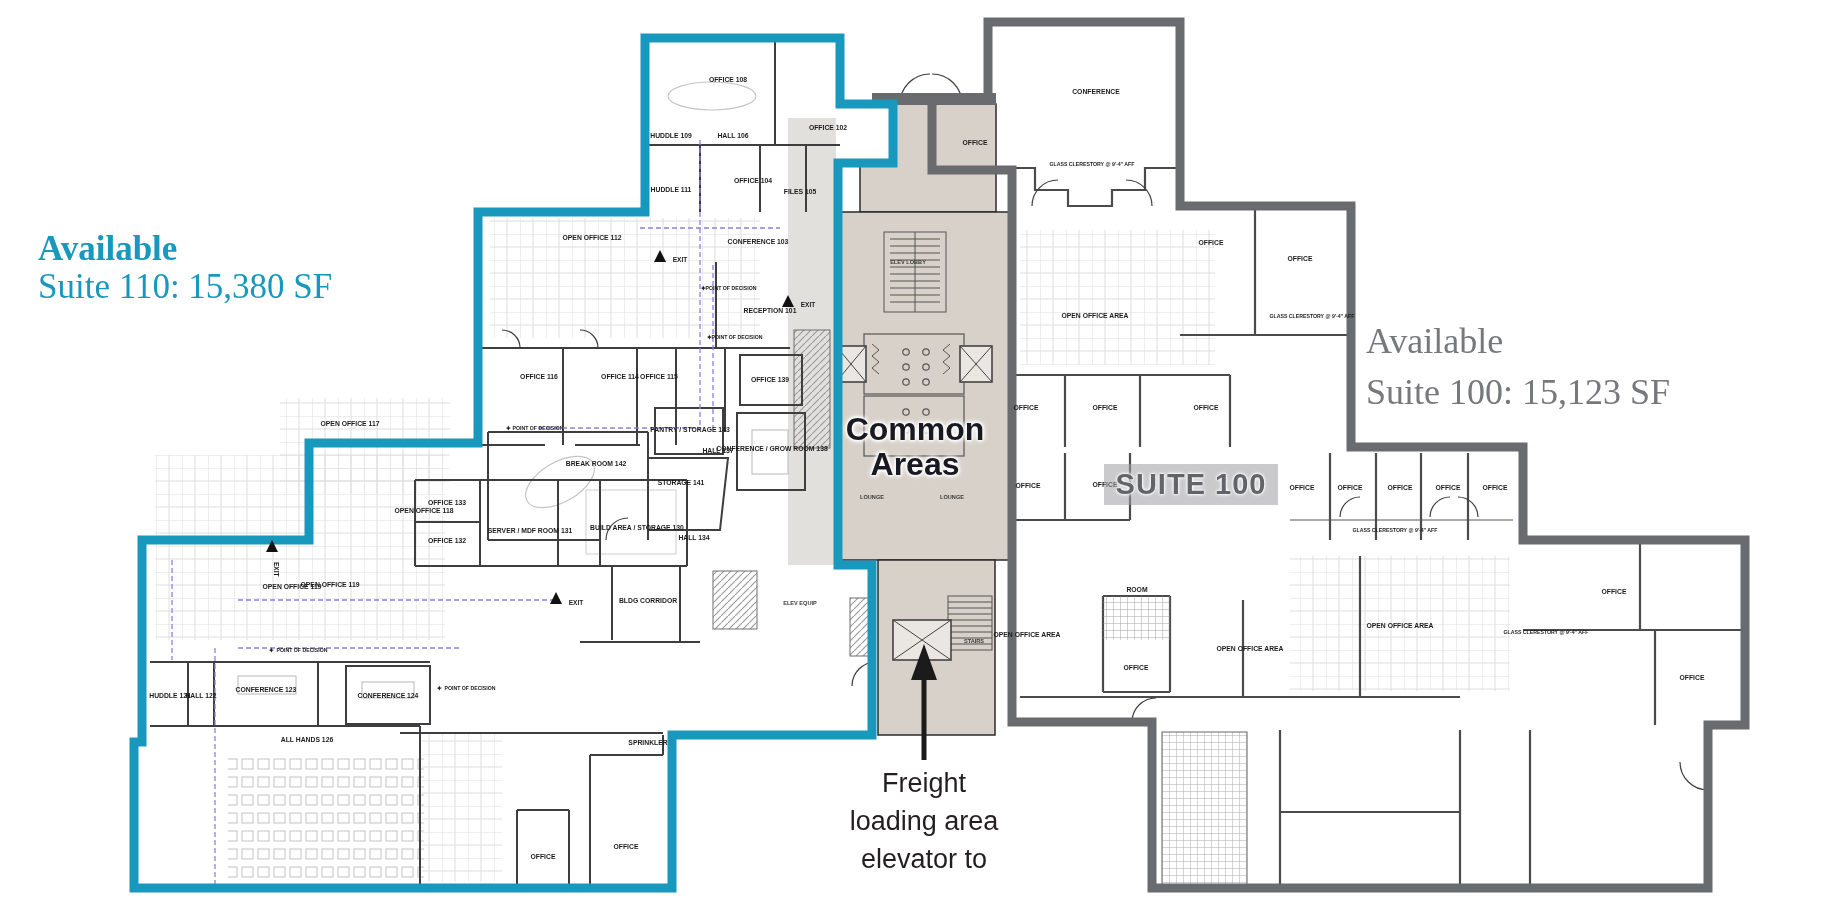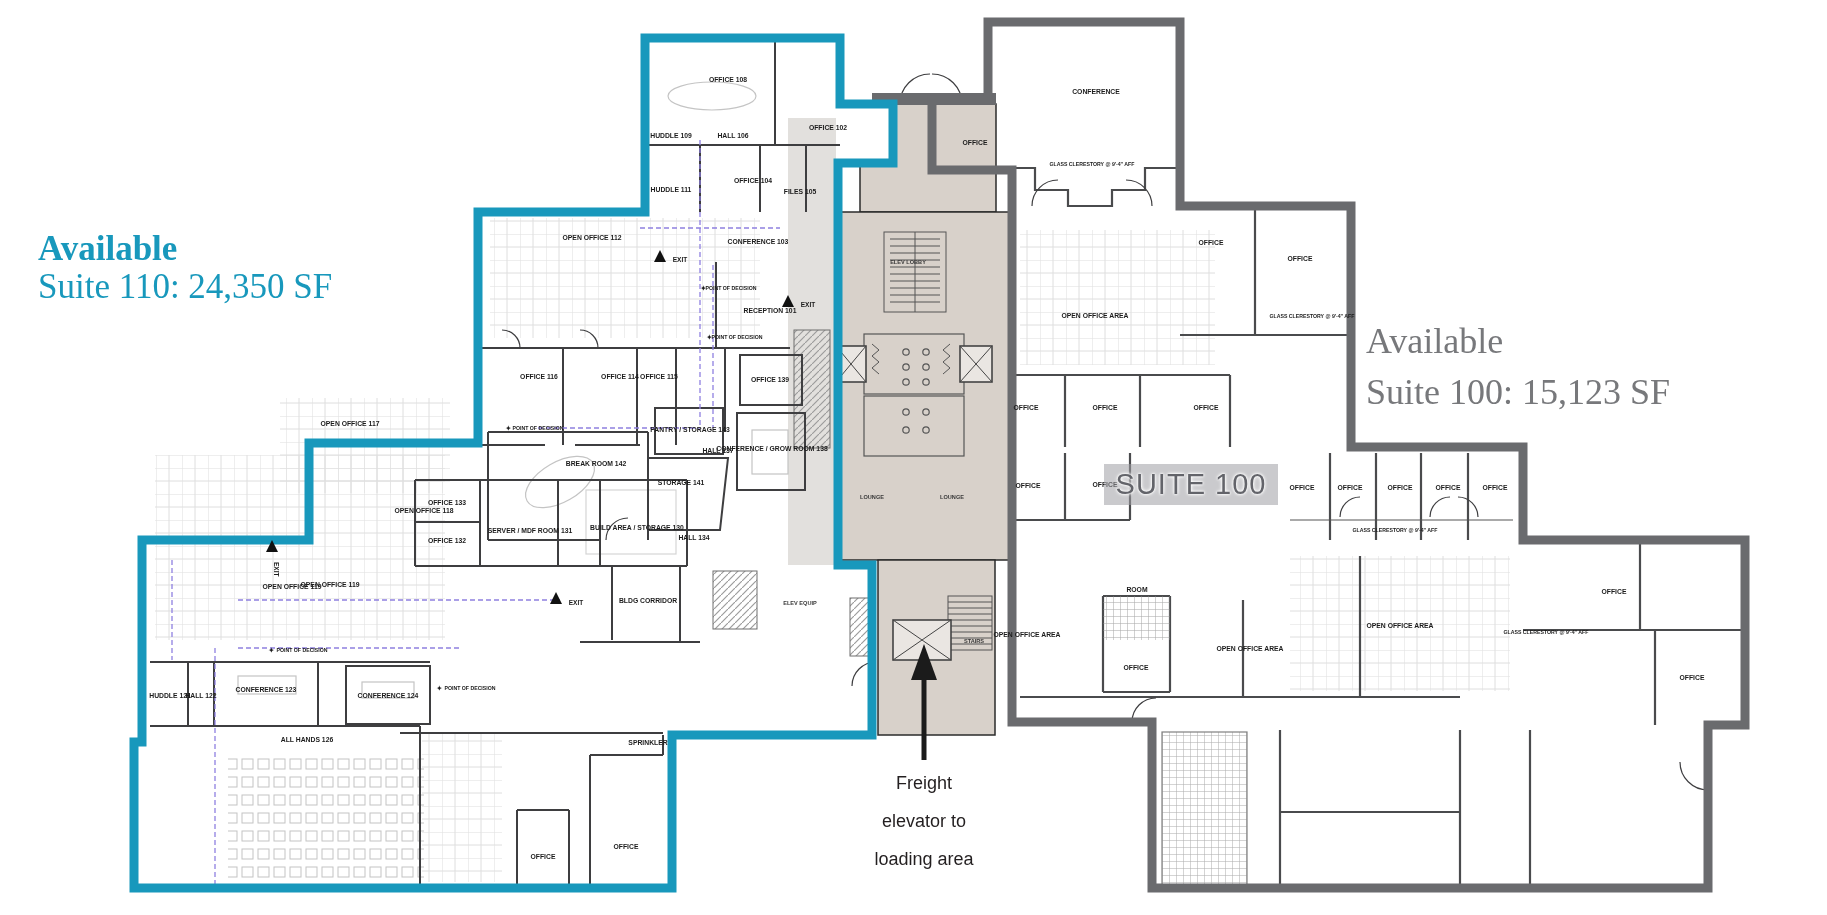--- a/index.html
+++ b/index.html
@@ -14,24 +14,24 @@
   .headline{position:absolute;line-height:1.08;font-family:Liberation Serif, serif;}
   .hl-teal .l1{font-size:35px;font-weight:bold;color:#1898BC;}
   .hl-teal .l2{font-size:35px;font-weight:normal;color:#1898BC;}
   .hl-gray .l1{font-size:36px;font-weight:normal;color:#77787B;}
   .hl-gray .l2{font-size:36px;font-weight:normal;color:#77787B;margin-top:12px;}
   .common-label{position:absolute;left:775px;top:412px;width:280px;text-align:center;
     font-size:32px;font-weight:bold;color:#191921;line-height:35px;
     text-shadow:0 0 3px #fff,0 0 3px #fff,0 0 4px #fff,0 0 5px #fff,0 0 6px #fff;}
   .suite100-badge{position:absolute;left:1104px;top:464px;width:174px;height:41px;
     background:rgba(158,158,164,0.55);display:flex;align-items:center;justify-content:center;
-    font-size:29px;font-weight:normal;color:#63646A;letter-spacing:1px;
+    font-size:29px;font-weight:bold;color:#63646A;letter-spacing:1px;
     text-shadow:0 0 2px #fff,0 0 3px #fff,0 0 4px #fff;}
   .freight-note{position:absolute;left:793px;top:764px;width:262px;text-align:center;
-    font-size:18px;color:#231F20;line-height:38px;}
+    font-size:27px;color:#231F20;line-height:38px;}
 </style>
 </head>
 <body>
 
 <div class="stage">
 
 <svg width="1827" height="915" viewBox="0 0 1827 915">
   <defs>
     <pattern id="cub" width="26" height="26" patternUnits="userSpaceOnUse">
       <path d="M0,0 H26 M0,0 V26 M13,0 V26 M0,13 H26" stroke="#DEDEDE" stroke-width="1" fill="none"></path>
@@ -279,30 +279,34 @@
   </g>
 
   <g>
     <line x1="924" y1="760" x2="924" y2="676" stroke="#1B1B1B" stroke-width="5"></line>
     <polygon points="924,644 911,680 937,680" fill="#1B1B1B"></polygon>
   </g>
 </svg>
 
 <div class="headline hl-teal" style="left:38px;top:230px;width:440px;">
   <div class="l1">Available</div>
-  <div class="l2">Suite 110: 24,350 SF</div>
+  <div class="l2">Suite 110: 15,380 SF</div>
 </div>
 
 <div class="headline hl-gray" style="left:1366px;top:322px;width:440px;">
   <div class="l1">Available</div>
   <div class="l2">Suite 100: 15,123 SF</div>
 </div>
 
+<div class="common-label">
+  <div>Common</div>
+  <div>Areas</div>
+</div>
 
 <div class="suite100-badge">SUITE 100</div>
 
 <div class="freight-note">
   <div>Freight</div>
+  <div>loading area</div>
   <div>elevator to</div>
-  <div>loading area</div>
 </div>
 
 </div>
 
 </body></html>

